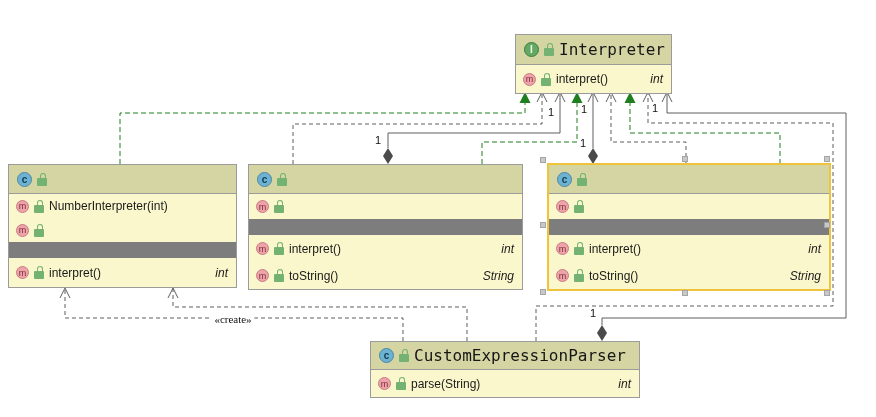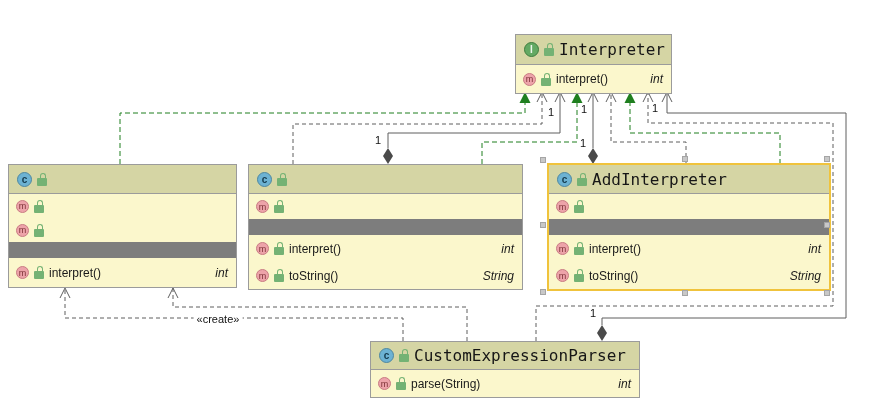--- a/index.html
+++ b/index.html
@@ -135,20 +135,21 @@
   </div>
 
   <div class="class-box" style="left:8px;top:164px;width:229px;">
     <div class="class-header" style="height:29px;">
       <span class="circle-icon icon-class">c</span>
       <span class="lock-icon"></span>
     </div>
     <div class="member-row" style="height:24px;">
       <span class="circle-icon icon-method">m</span>
       <span class="lock-icon"></span>
+      <span class="mlabel">NumberInterpreter(int)</span>
     </div>
     <div class="member-row" style="height:24px;">
       <span class="circle-icon icon-method">m</span>
       <span class="lock-icon"></span>
     </div>
     <div class="separator" style="height:16px;"></div>
     <div class="member-row" style="height:29px;">
       <span class="circle-icon icon-method">m</span>
       <span class="lock-icon"></span>
       <span class="mlabel">interpret()</span>
@@ -177,21 +178,20 @@
       <span class="lock-icon"></span>
       <span class="mlabel">toString()</span>
       <span class="rtype">String</span>
     </div>
   </div>
 
   <div class="class-box selected" style="left:547px;top:163px;width:284px;">
     <div class="class-header" style="height:29px;">
       <span class="circle-icon icon-class">c</span>
       <span class="lock-icon"></span>
-      <span>AddInterpreter</span>
     </div>
     <div class="member-row" style="height:25px;">
       <span class="circle-icon icon-method">m</span>
       <span class="lock-icon"></span>
     </div>
     <div class="separator" style="height:16px;"></div>
     <div class="member-row" style="height:27px;">
       <span class="circle-icon icon-method">m</span>
       <span class="lock-icon"></span>
       <span class="mlabel">interpret()</span>
@@ -218,21 +218,21 @@
       <span class="rtype">int</span>
     </div>
   </div>
 
 <div class="edge-label" style="left: 551px; top: 112px;">1</div>
     <div class="edge-label" style="left: 378px; top: 140px;">1</div>
     <div class="edge-label" style="left: 584px; top: 109px;">1</div>
     <div class="edge-label" style="left: 583px; top: 143px;">1</div>
     <div class="edge-label" style="left: 655px; top: 108px;">1</div>
     <div class="edge-label" style="left: 593px; top: 313px;">1</div>
-    <div class="edge-label boxed" style="left: 218px; top: 319px;">«create»</div>
+    <div class="edge-label boxed" style="left: 233px; top: 319px; font-family: Liberation Serif, serif;">«create»</div>
     <div class="handle" style="left: 540px; top: 157px;"></div>
     <div class="handle" style="left: 682px; top: 156px;"></div>
     <div class="handle" style="left: 824px; top: 156px;"></div>
     <div class="handle" style="left: 540px; top: 222px;"></div>
     <div class="handle" style="left: 824px; top: 222px;"></div>
     <div class="handle" style="left: 540px; top: 289px;"></div>
     <div class="handle" style="left: 682px; top: 290px;"></div>
     <div class="handle" style="left: 824px; top: 290px;"></div>
   </div>
 

